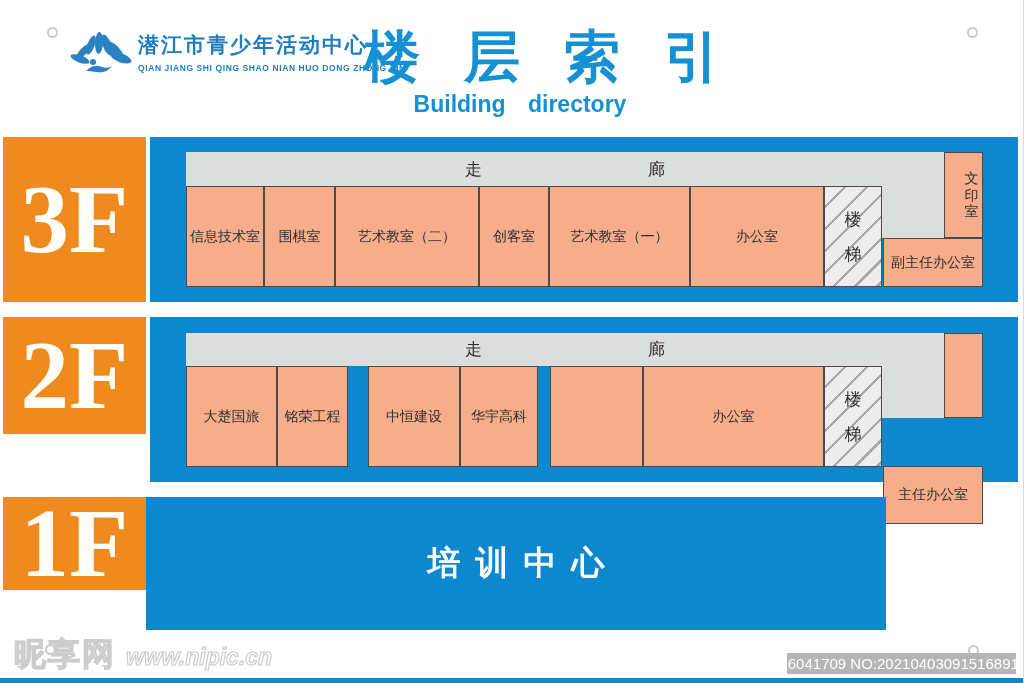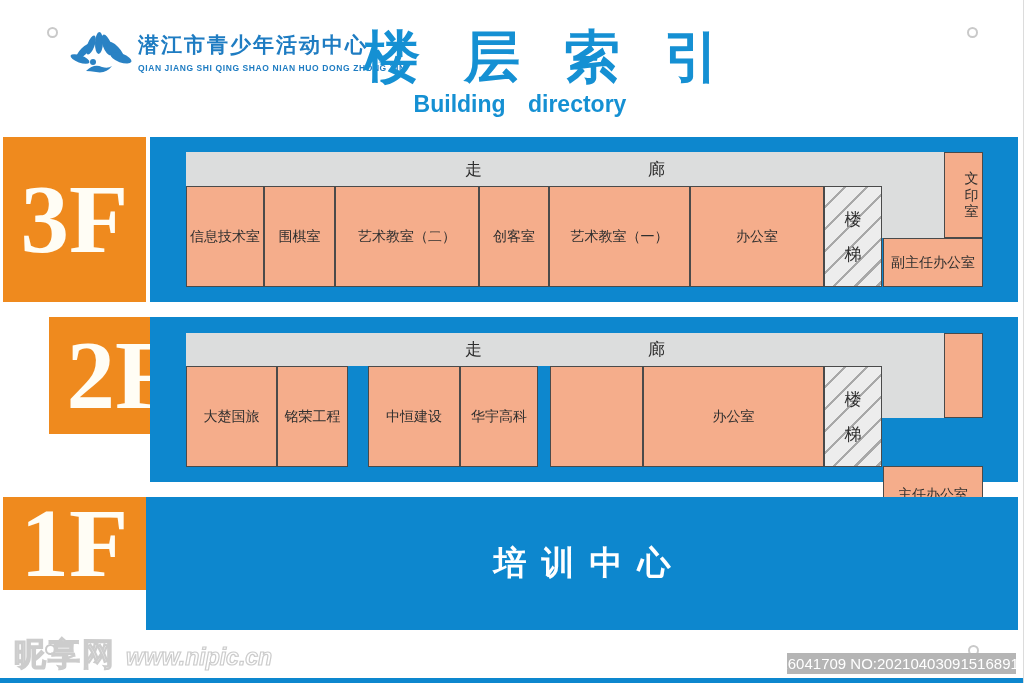--- a/index.html
+++ b/index.html
@@ -95,21 +95,21 @@
     <div class="cell stairs" style="left:674px;top:49px;width:58px;height:101px;">
       <span>楼</span>
       <span>梯</span>
     </div>
     <div class="cell" style="left:794px;top:15px;width:39px;height:86px;padding-left:16px;">
       <div class="vtext">文印室</div>
     </div>
     <div class="cell" style="left:733px;top:101px;width:100px;height:49px;">副主任办公室</div>
   </div>
 
-  <div class="badge" style="top:317px;height:117px;margin-left:46px;">
+  <div class="badge" style="top:317px;height:117px;">
     <span>2F</span>
   </div>
   <div class="band" style="left:150px;top:317px;width:868px;height:165px;">
     <div class="corridor" style="left:36px;top:16px;width:758px;height:33px;">
       <span>走</span>
       <span>廊</span>
     </div>
     <div class="gray-ext" style="left:732px;top:49px;width:62px;height:52px;"></div>
     <div class="cell" style="left:36px;top:49px;width:91px;height:101px;">大楚国旅</div>
     <div class="cell" style="left:127px;top:49px;width:71px;height:101px;">铭荣工程</div>
@@ -121,21 +121,21 @@
       <span>楼</span>
       <span>梯</span>
     </div>
     <div class="cell" style="left:794px;top:16px;width:39px;height:85px;"></div>
     <div class="cell" style="left:733px;top:101px;width:100px;height:58px;margin-top:48px;">主任办公室</div>
   </div>
 
   <div class="badge" style="top:497px;height:93px;">
     <span>1F</span>
   </div>
-  <div class="band" style="left:146px;top:497px;width:872px;height:133px;">
+  <div class="band" style="left:146px;top:497px;width:740px;height:133px;">
     <div class="hall-text">培训中心</div>
   </div>
 
   <div class="wm">
     <span class="wm-site">昵享网</span>
     <span class="wm-url">www.nipic.cn</span>
   </div>
   <div class="id-badge">ID:26041709 NO:20210403091516891105</div>
   <div class="bottom-strip"></div>
 

